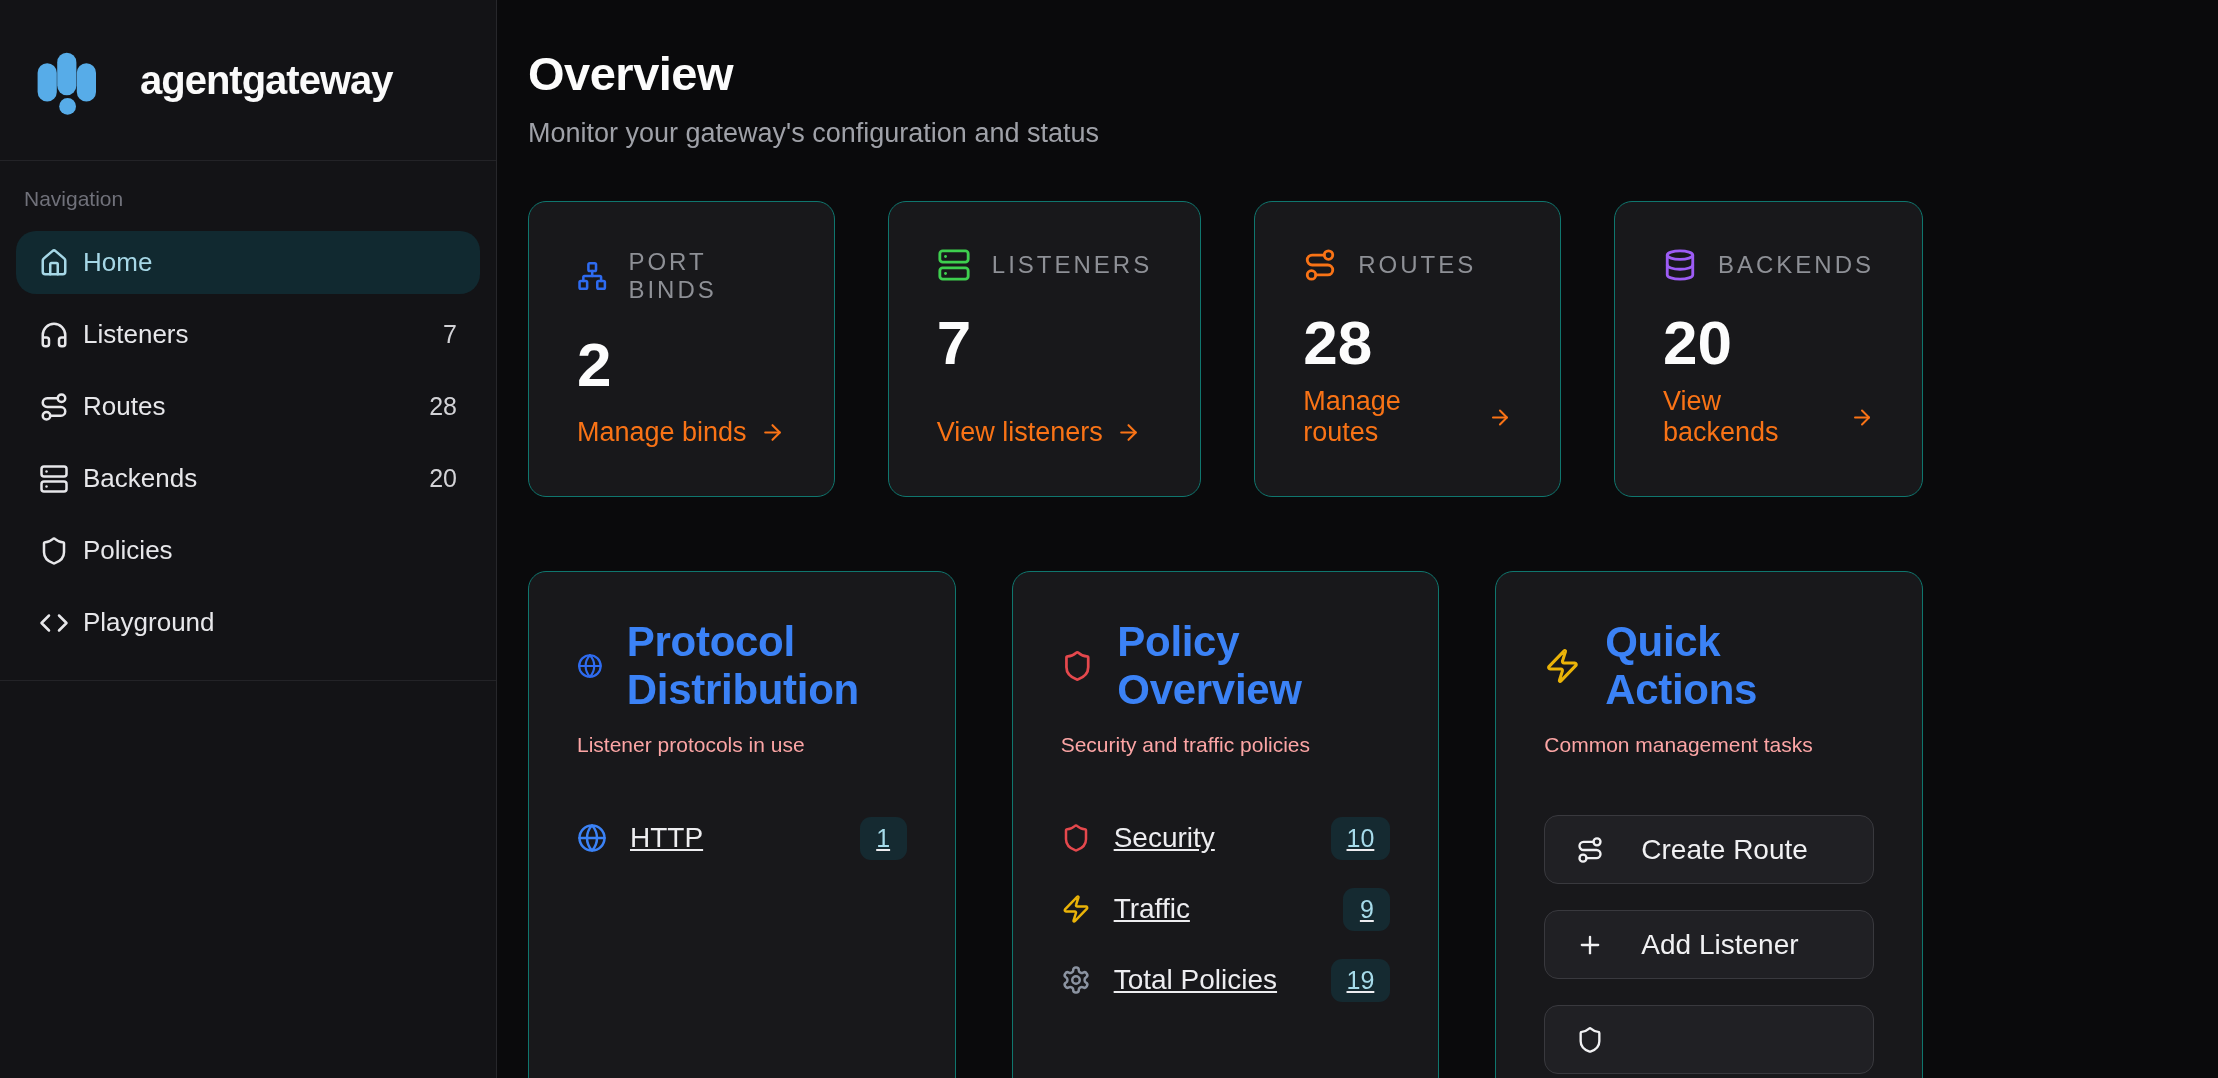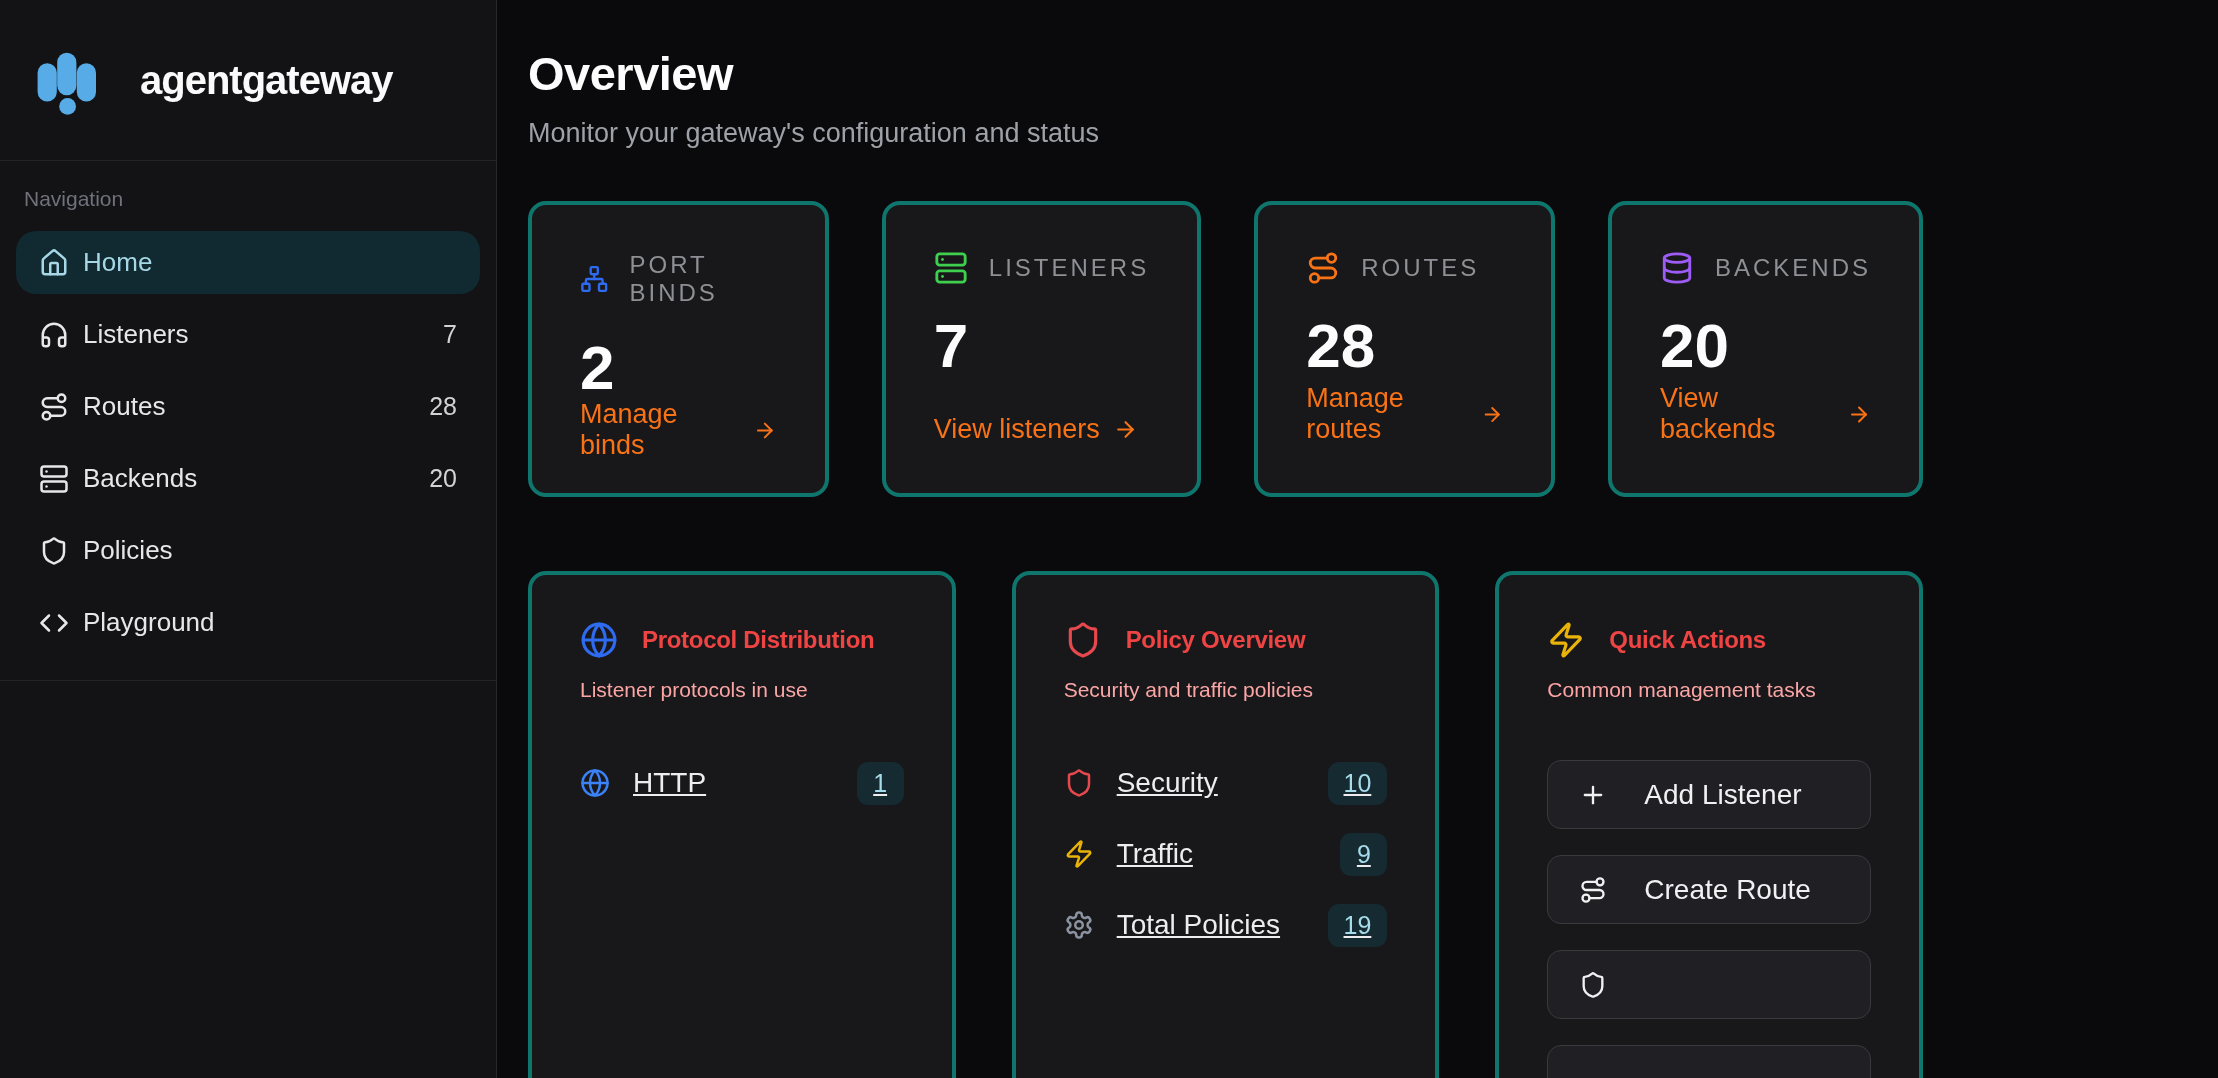--- a/index.html
+++ b/index.html
@@ -25,35 +25,35 @@
   .nav-count { margin-left:auto; font-size:25px; color:#d2d2d6; }
   .nav-divider { border-bottom:1px solid #232327; margin:26px -16px 0; }
 
   
   .main { position:absolute; left:497px; top:0; right:0; bottom:0;
           padding:46px 40px 0 31px; background:#0a0a0c; overflow:hidden; }
   .page-title { font-size:47px; font-weight:700; letter-spacing:-0.5px; color:#fcfcfc; }
   .page-subtitle { font-size:27px; color:#9fa1a8; margin-top:17px; }
 
   .stats { margin-top:52px; display:grid; grid-template-columns:repeat(4,1fr); gap:53px; }
-  .card { background:#18181b; border:4px solid #0f766e; border-radius:18px; }
+  .card { background:#18181b; border:1px solid #0f766e; border-radius:18px; }
   .stat-card { height:296px; padding:46px 48px 48px; display:flex; flex-direction:column; }
   .stat-head { display:flex; align-items:center; gap:21px; }
   .stat-icon { width:34px; height:34px; }
   .stat-label { font-size:24px; letter-spacing:3px; color:#8e9096; font-weight:500; }
   .stat-value { font-size:62px; font-weight:700; color:#fcfcfc; margin-top:30px; line-height:1; }
   .stat-link { margin-top:auto; display:flex; align-items:center; gap:13px;
                font-size:27px; color:#f97316; cursor:pointer; }
   .arrow-icon { width:25px; height:25px; }
 
   .panels { margin-top:74px; display:grid; grid-template-columns:repeat(3,1fr); gap:56px; }
   .panel { min-height:770px; padding:46px 48px; }
   .panel-head { display:flex; align-items:center; gap:24px; }
   .panel-icon { width:38px; height:38px; }
-  .panel-title { font-size:24px; font-weight:600; color:#ef4444; letter-spacing:-0.3px; }
+  .panel-title { font-size:42px; font-weight:600; color:#3b82f6; letter-spacing:-0.3px; }
   .panel-subtitle { font-size:21px; color:#fca5a5; margin-top:19px; }
   .panel-body { margin-top:58px; }
 
   .data-row { display:flex; align-items:center; gap:23px; font-size:28px;
               color:#ededf0; margin-bottom:25px; min-height:46px;text-decoration:underline; }
   .row-icon { width:30px; height:30px; flex:0 0 auto; }
   .badge { margin-left:auto; background:#152a31; color:#a6dbea; font-size:25px;
            padding:7px 16px; border-radius:11px; min-width:47px; text-align:center; }
 
   .qa-btn { display:flex; align-items:center; gap:37px; height:69px; padding:0 31px;
@@ -298,35 +298,35 @@
         <div class="panel-head">
           <svg class="panel-icon c-yellow" viewBox="0 0 24 24" fill="none" stroke="currentColor" stroke-width="2" stroke-linecap="round" stroke-linejoin="round">
             <path d="M4 14a1 1 0 0 1-.78-1.63l9.9-10.2a.5.5 0 0 1 .86.46l-1.92 6.02A1 1 0 0 0 13 10h7a1 1 0 0 1 .78 1.63l-9.9 10.2a.5.5 0 0 1-.86-.46l1.92-6.02A1 1 0 0 0 11 14z"></path>
           </svg>
           <span class="panel-title">Quick Actions</span>
         </div>
         <p class="panel-subtitle">Common management tasks</p>
         <div class="panel-body">
           <div class="qa-btn">
             <svg class="btn-icon" viewBox="0 0 24 24" fill="none" stroke="currentColor" stroke-width="2" stroke-linecap="round" stroke-linejoin="round">
-              <path d="M5 12h14"></path>
-                <path d="M12 5v14"></path>
-            </svg>
-            <span>Add Listener</span>
-          </div>
-          <div class="qa-btn">
-            <svg class="btn-icon" viewBox="0 0 24 24" fill="none" stroke="currentColor" stroke-width="2" stroke-linecap="round" stroke-linejoin="round">
               <circle cx="6" cy="19" r="3"></circle>
               <path d="M9 19h8.5a3.5 3.5 0 0 0 0-7h-11a3.5 3.5 0 0 1 0-7H15"></path>
               <circle cx="18" cy="5" r="3"></circle>
             </svg>
             <span>Create Route</span>
           </div>
           <div class="qa-btn">
             <svg class="btn-icon" viewBox="0 0 24 24" fill="none" stroke="currentColor" stroke-width="2" stroke-linecap="round" stroke-linejoin="round">
+              <path d="M5 12h14"></path>
+                <path d="M12 5v14"></path>
+            </svg>
+            <span>Add Listener</span>
+          </div>
+          <div class="qa-btn">
+            <svg class="btn-icon" viewBox="0 0 24 24" fill="none" stroke="currentColor" stroke-width="2" stroke-linecap="round" stroke-linejoin="round">
               <path d="M20 13c0 5-3.5 7.5-7.66 8.95a1 1 0 0 1-.67-.01C7.5 20.5 4 18 4 13V6a1 1 0 0 1 1-1c2 0 4.5-1.2 6.24-2.72a1 1 0 0 1 1.52 0C14.51 3.81 17 5 19 5a1 1 0 0 1 1 1z"></path>
             </svg>
             <span></span>
           </div>
           <div class="qa-btn"></div>
         </div>
       </div>
     </section>
   </main>
 </div>

